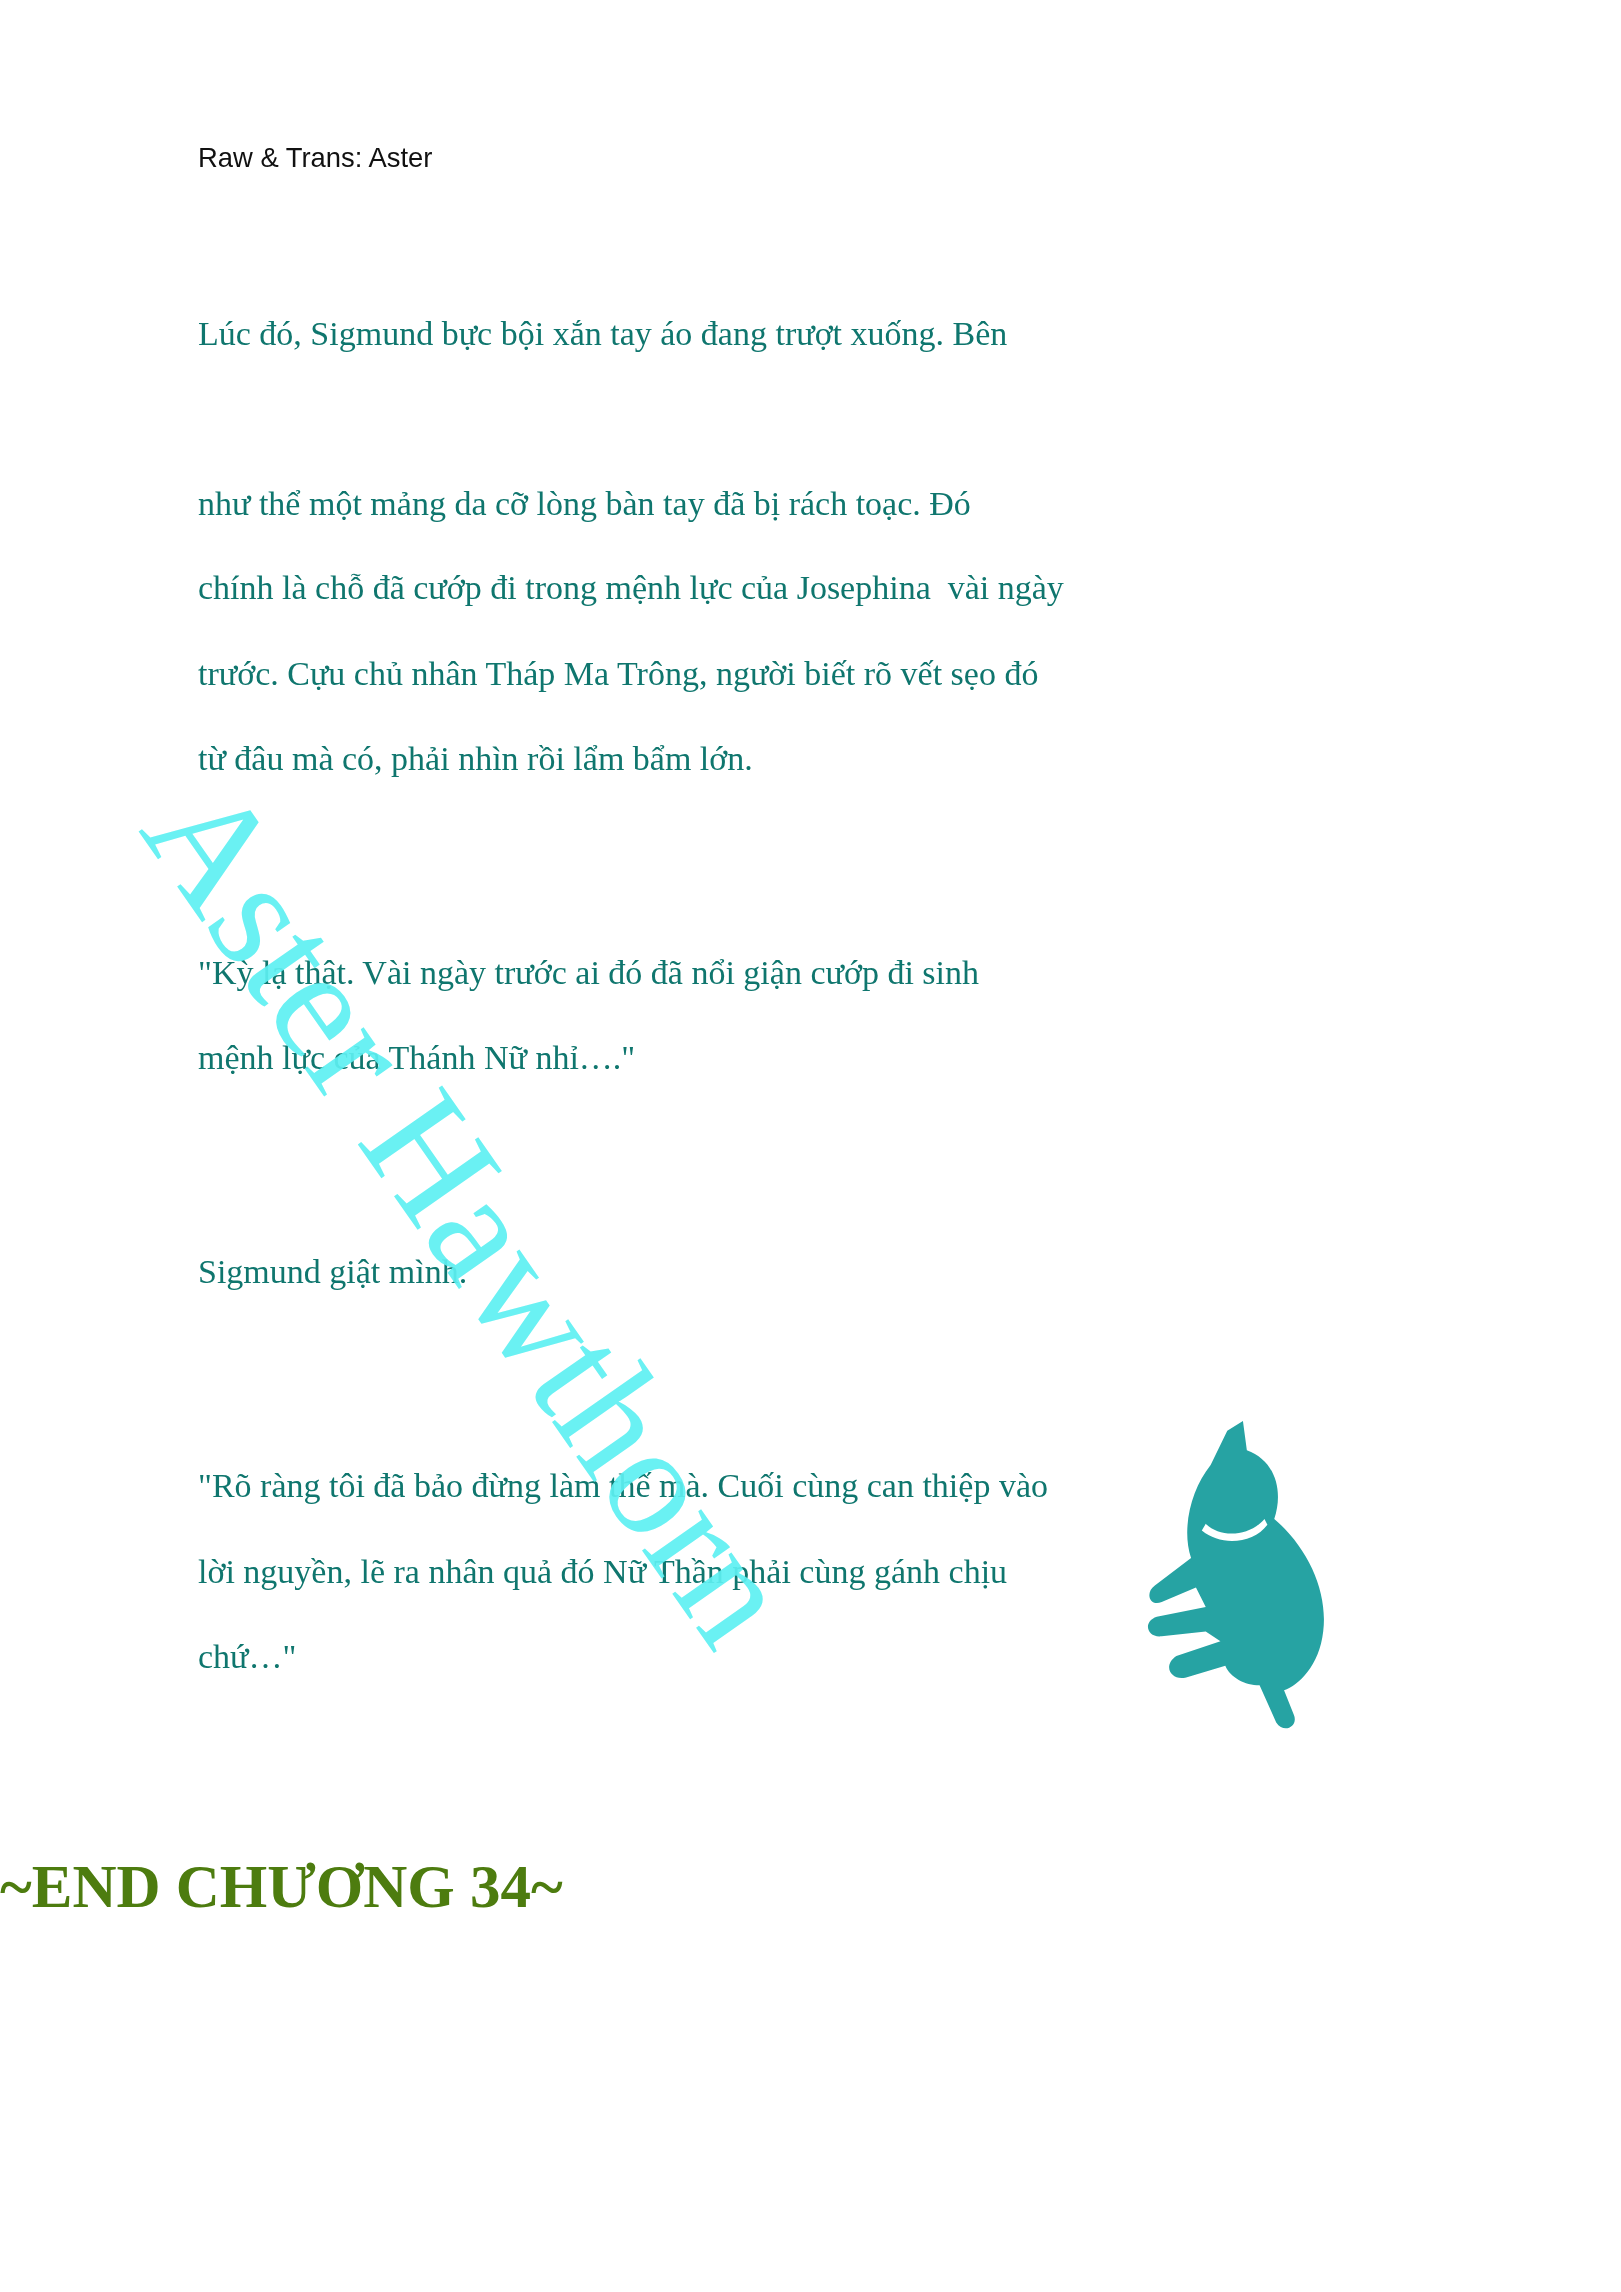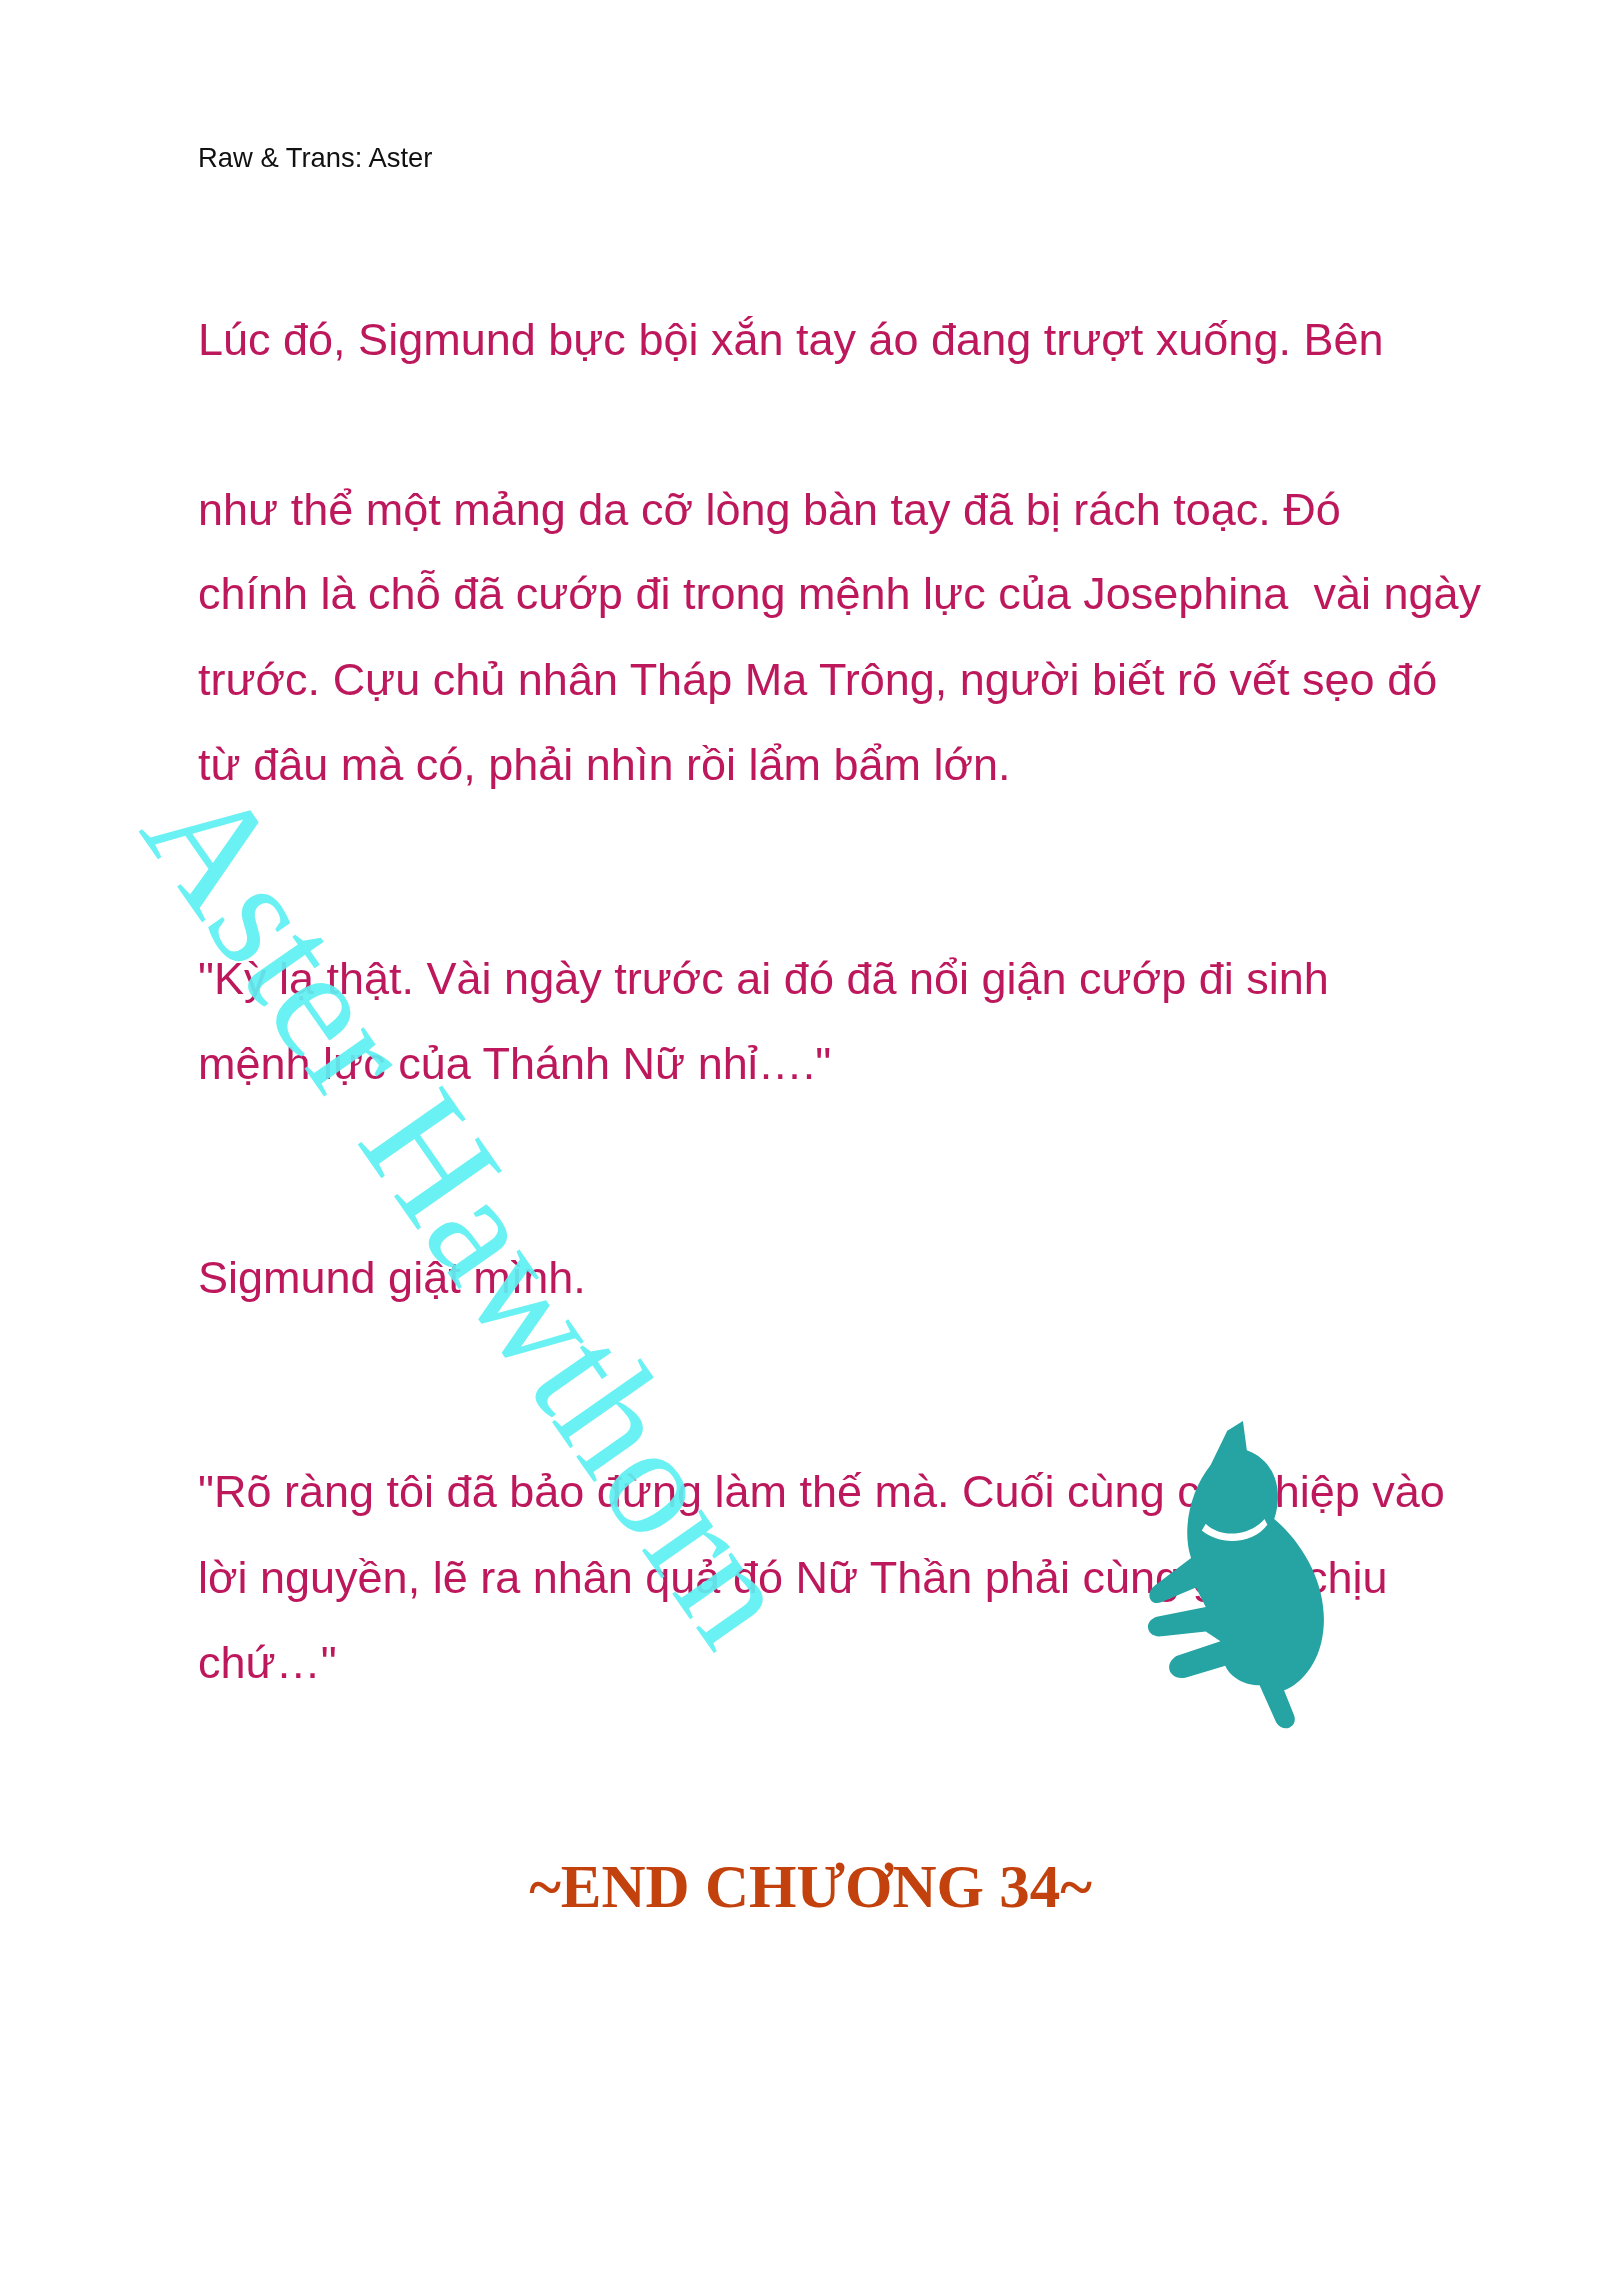--- a/index.html
+++ b/index.html
@@ -1,20 +1,20 @@
 <!DOCTYPE html>
 <html><head>
 <meta charset="utf-8">
 <style>
   html, body { margin:0; padding:0; background:#ffffff; }
   body { width:1621px; height:2293px; position:relative; overflow:hidden; }
   .page { position:absolute; left:0; top:0; width:1621px; height:2293px; background:#fff; }
   .header { position:absolute; left:198px; top:98px; font-family:"Liberation Sans", sans-serif; font-size:27.4px; color:#111; white-space:nowrap;margin-top:44px; }
-  .body-line { position:absolute; left:198px; font-family:Liberation Sans, sans-serif; font-size:45px; color:#be185d; white-space:pre; line-height:1; }
-  .end-title { position:absolute; left:0; width:1621px; top:1852px; text-align:center; font-family:"Liberation Serif", serif; font-weight:bold; font-size:61px; color:#c2410c; white-space:nowrap; }
+  .body-line { position:absolute; left:198px; font-family:Liberation Serif, serif; font-size:34px; color:#0f766e; white-space:pre; line-height:1; }
+  .end-title { position:absolute; left:0; width:1621px; top:1852px; text-align:left; font-family:"Liberation Serif", serif; font-weight:bold; font-size:61px; color:#4d7c0f; white-space:nowrap; }
   .watermark { position:absolute; left:245px; top:755px; transform-origin:0 0; transform:rotate(55deg); font-family:"Liberation Serif", serif; font-size:157px; color:#5ef0f2; white-space:nowrap; line-height:1; pointer-events:none; opacity:0.92; }
   .cat { position:absolute; left:1137px; top:1421px; width:206px; height:323px; }
 </style>
 </head>
 <body>
 
 <div class="page">
 
   <div class="header">Raw &amp; Trans: Aster</div>
 

